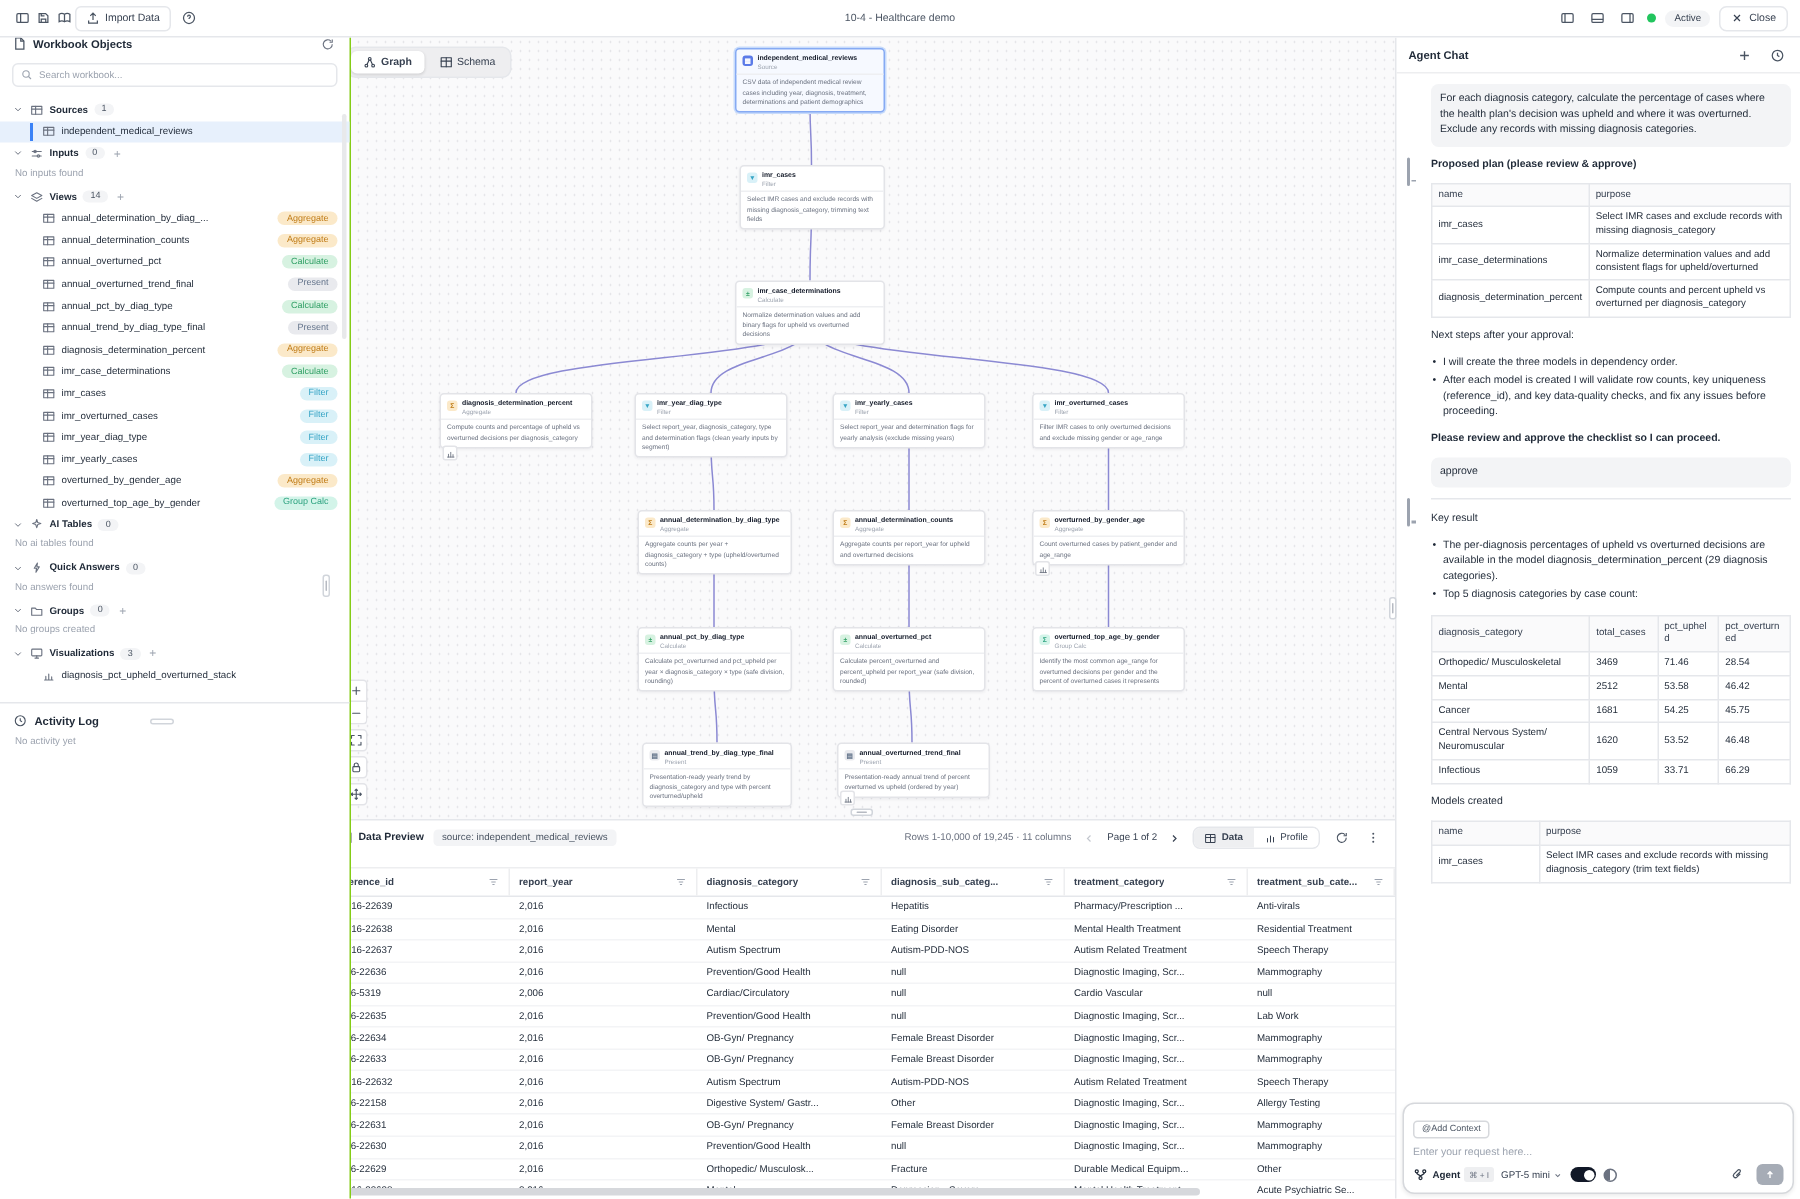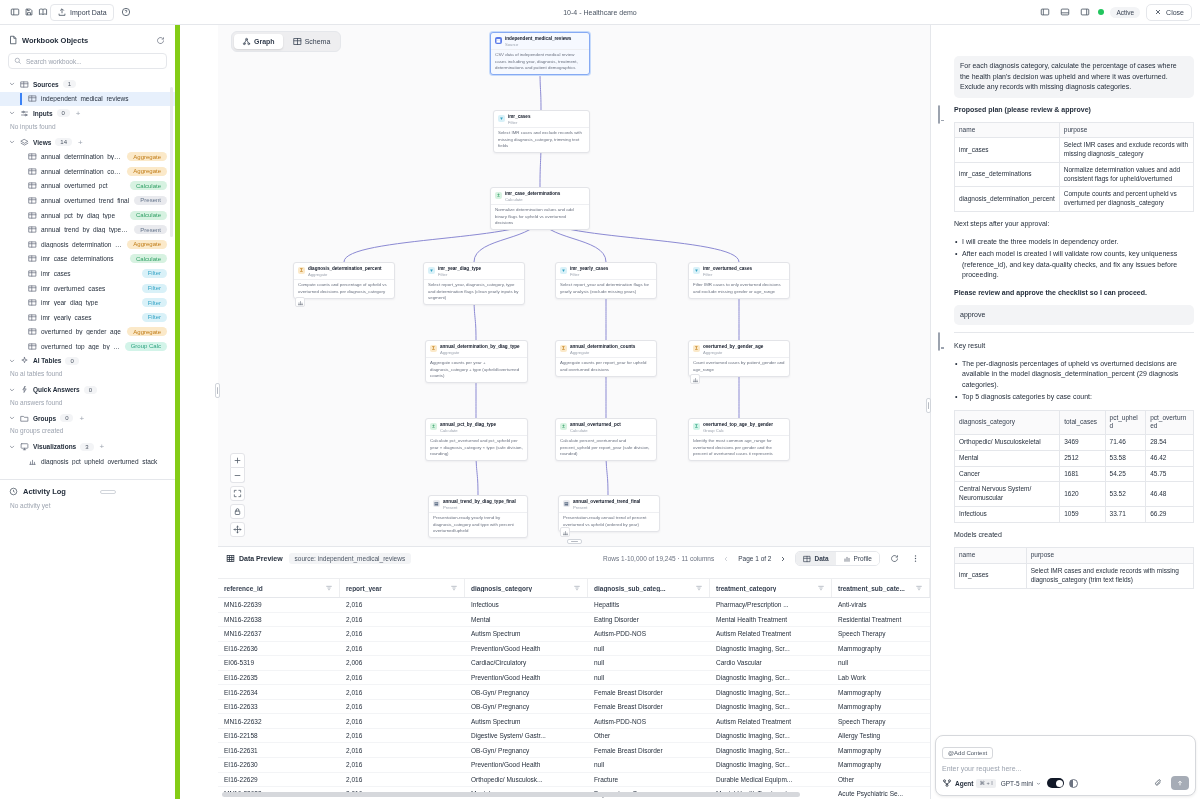--- a/index.html
+++ b/index.html
@@ -16,22 +16,22 @@
   .tb-ic { width:10px; height:10px; color:#4B5563; }
   #tb-title { position:absolute; left:0; right:0; text-align:center; font-size:7px; color:#4B5563; pointer-events:none; }
   #tb-right { margin-left:auto; display:flex; align-items:center; gap:6px; z-index:2; }
   .dot { width:6px; height:6px; border-radius:50%; }
   .pill { background:#F3F4F6; border-radius:8px; padding:2px 6px; font-size:6.5px; color:#374151; }
   .icon-btn { display:flex; align-items:center; justify-content:center; width:14px; height:14px; color:#4B5563; }
   #close-btn { display:flex; align-items:center; gap:4px; border:1px solid #E5E7EB; border-radius:5px;
     height:17px; padding:0 7px; font-size:7px; color:#374151; background:#fff; }
 
   
-  #sidebar { position:absolute; left:0; top:25px; width:180px; bottom:0; background:#fff;
-    border-right:5px solid #84cc16; z-index:20; }
+  #sidebar { position:absolute; left:0; top:14px; width:234px; bottom:0; background:#fff;
+    border-right:1px solid #84cc16; z-index:20; }
   #sb-head { display:flex; align-items:center; gap:4px; padding:8px 8px 6px 8px; }
   #sb-head .title { font-size:7.5px; font-weight:700; }
   #sb-refresh { margin-left:auto; color:#6B7280; }
   #sb-search { margin:0 8px 8px 8px; height:16px; border:1px solid #E5E7EB; border-radius:4px;
     display:flex; align-items:center; gap:4px; padding:0 5px; color:#9CA3AF; font-size:6.5px; background:#fff; }
   .sb-row { display:flex; align-items:center; gap:4px; height:14.6px; padding:0 8px; font-size:6.5px; color:#1F2937; position:relative; }
   .sb-row .chev { width:8px; height:8px; color:#6B7280; flex:0 0 auto; }
   .sb-row .sic { width:9px; height:9px; color:#6B7280; flex:0 0 auto; }
   .sb-row .cnt { background:#F3F4F6; border-radius:7px; padding:1px 5px; font-size:6px; color:#4B5563; }
   .sb-row .plus { color:#9CA3AF; font-size:8px; margin-left:2px; }
@@ -988,20 +988,36 @@
         <div class="dp-cell" style="width:123px">Mental</div>
         <div class="dp-cell" style="width:122px">Depression - Severe</div>
         <div class="dp-cell" style="width:122px">Mental Health Treatment</div>
         <div class="dp-cell" style="width:98px">Acute Psychiatric Se...</div>
       </div>
     </div>
   <div id="dp-hscroll"></div>
 </section>
 
 <aside id="chat">
+  <div id="chat-head">
+    <span class="t">Agent Chat</span>
+    <span class="sp">
+      <span class="icon-btn">
+          <svg width="10" height="10" viewBox="0 0 12 12" fill="none" stroke="currentColor" stroke-width="1.1">
+            <path d="M6 2.5v7M2.5 6h7"></path>
+          </svg>
+        </span>
+      <span class="icon-btn">
+          <svg width="10" height="10" viewBox="0 0 12 12" fill="none" stroke="currentColor" stroke-width="1">
+            <circle cx="6" cy="6" r="4.2"></circle>
+            <path d="M6 3.8V6l1.5.9"></path>
+          </svg>
+        </span>
+    </span>
+  </div>
   <div id="chat-body">
       <div class="blk">
         <span class="gutter"><span class="avatar"></span></span>
         <div class="bubble">For each diagnosis category, calculate the percentage of cases where the health plan's decision was upheld and where it was overturned. Exclude any records with missing diagnosis categories.</div>
       </div>
       <div class="blk">
         <span class="gutter" style="left:3px"><span class="agent-ic"></span></span>
         <div class="c-bold">Proposed plan (please review &amp; approve)</div>
       </div>
       <div class="blk">

